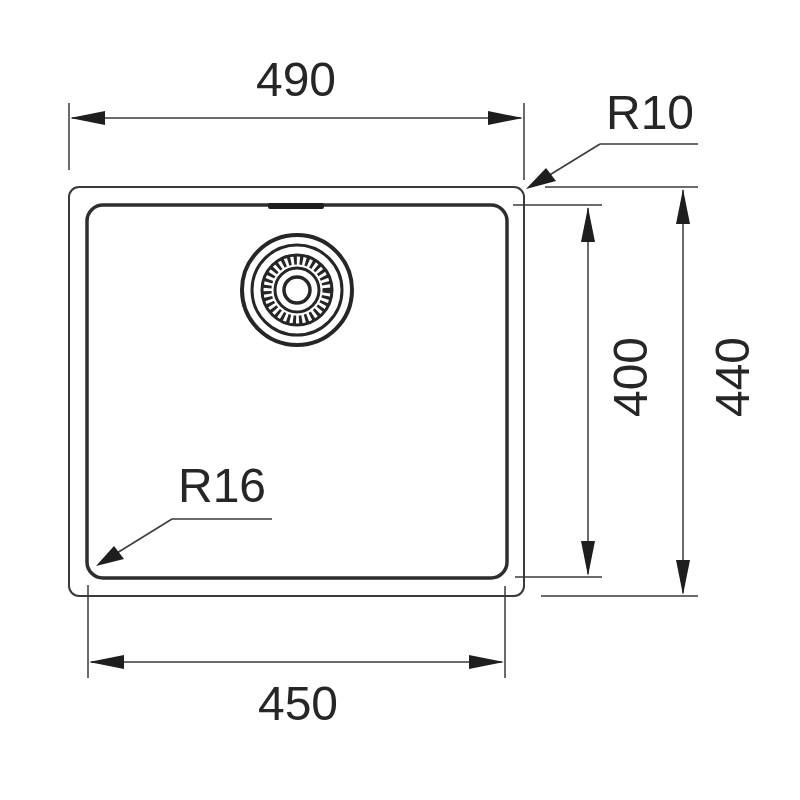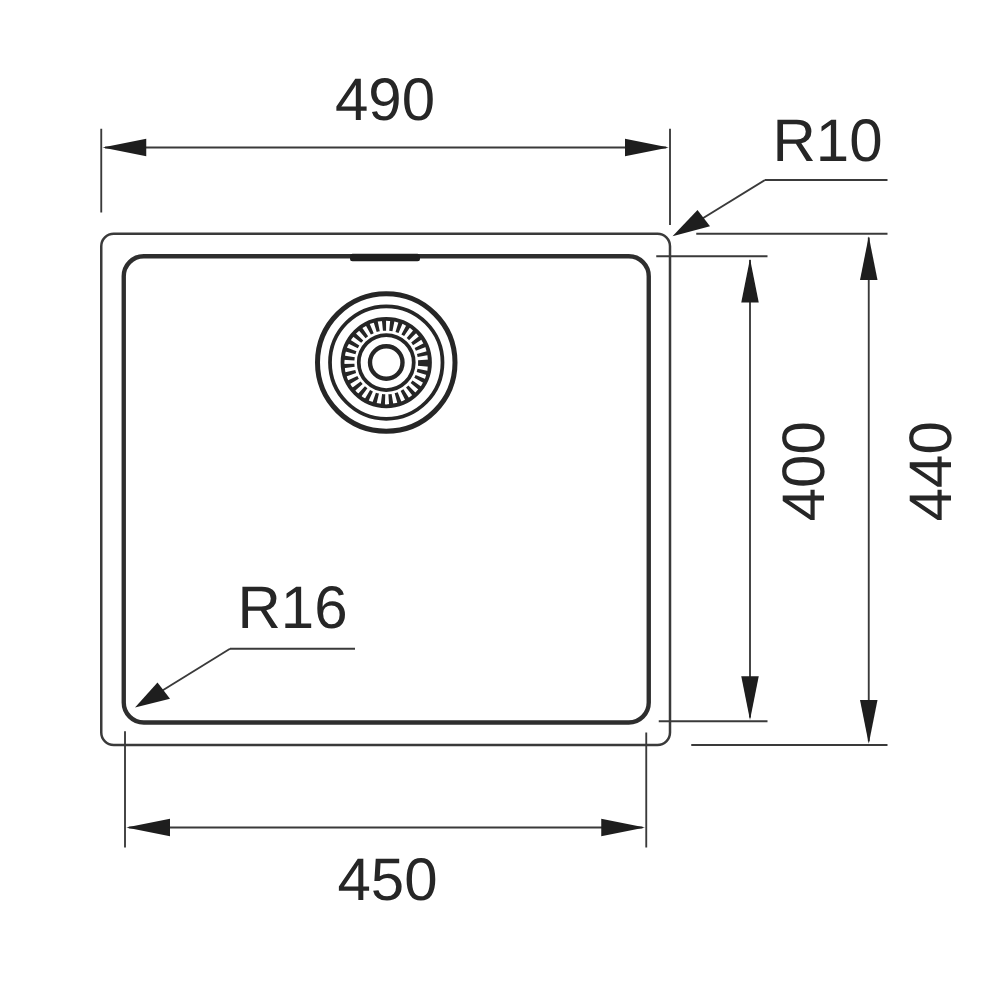--- a/index.html
+++ b/index.html
@@ -1,17 +1,17 @@
 <!DOCTYPE html>
 <html><head>
 <meta charset="utf-8">
 <style>
   html, body { margin:0; padding:0; background:#ffffff; }
   body { width:800px; height:800px; overflow:hidden; font-family:"Liberation Sans", sans-serif; }
-  #canvas { position:absolute; left:12px; top:0; width:763px; height:800px; }
+  #canvas { position:absolute; left:0; top:0; width:763px; height:800px; }
   svg text { font-family:"Liberation Sans", sans-serif; fill:#262626; }
   .line { stroke:#3a3a3a; stroke-width:2; fill:none; }
   .thin { stroke:#3a3a3a; stroke-width:1.5; fill:none; }
   .bowl { stroke:#2e2e2e; stroke-width:3.5; fill:none; }
   .arrow { fill:#1e1e1e; stroke:none; }
 </style>
 </head>
 <body>
 
 <div id="canvas">

